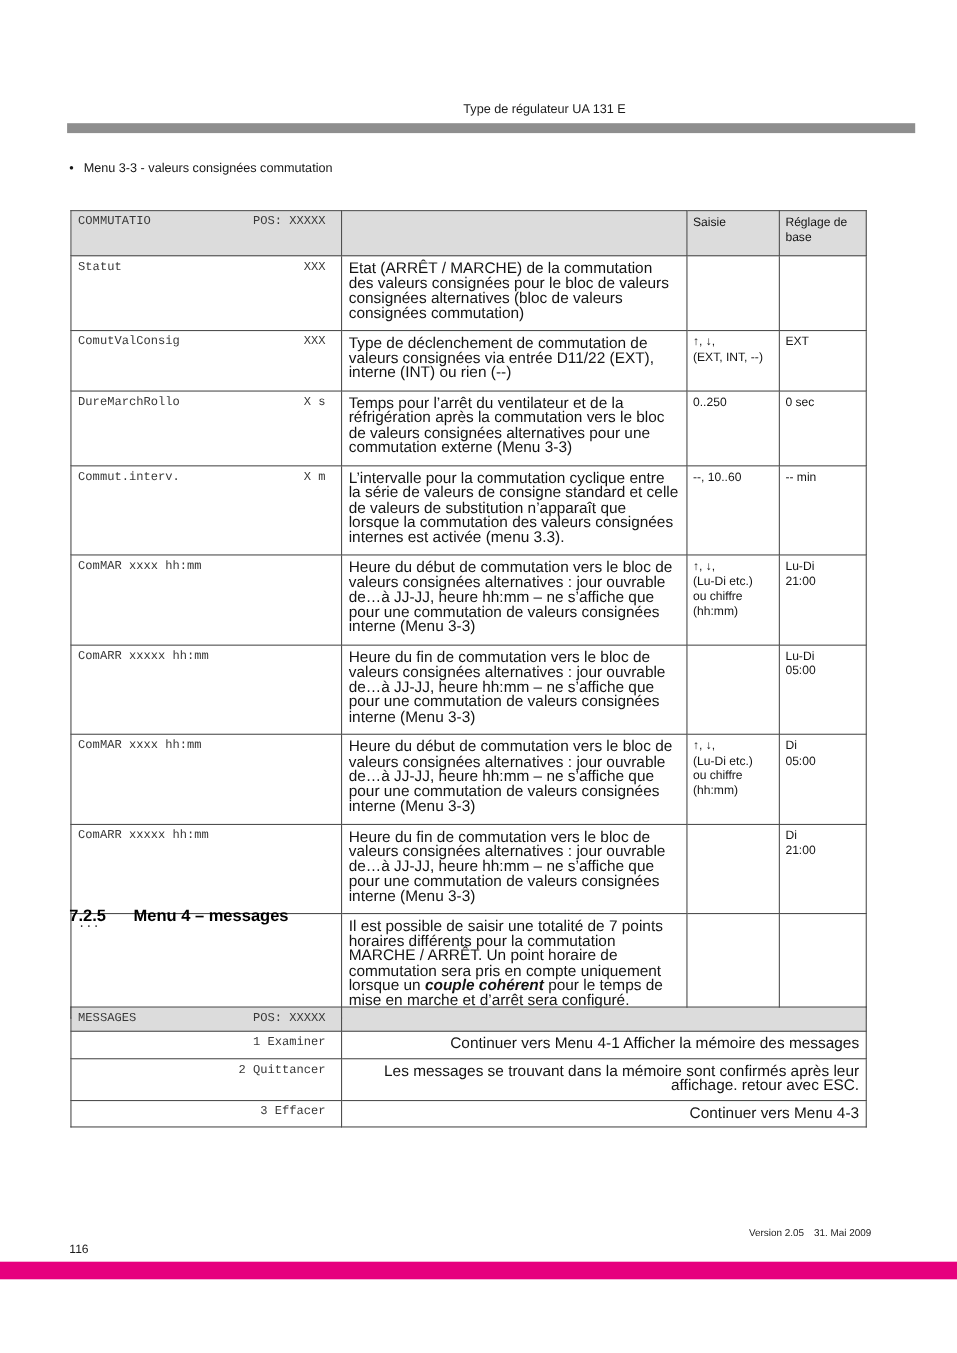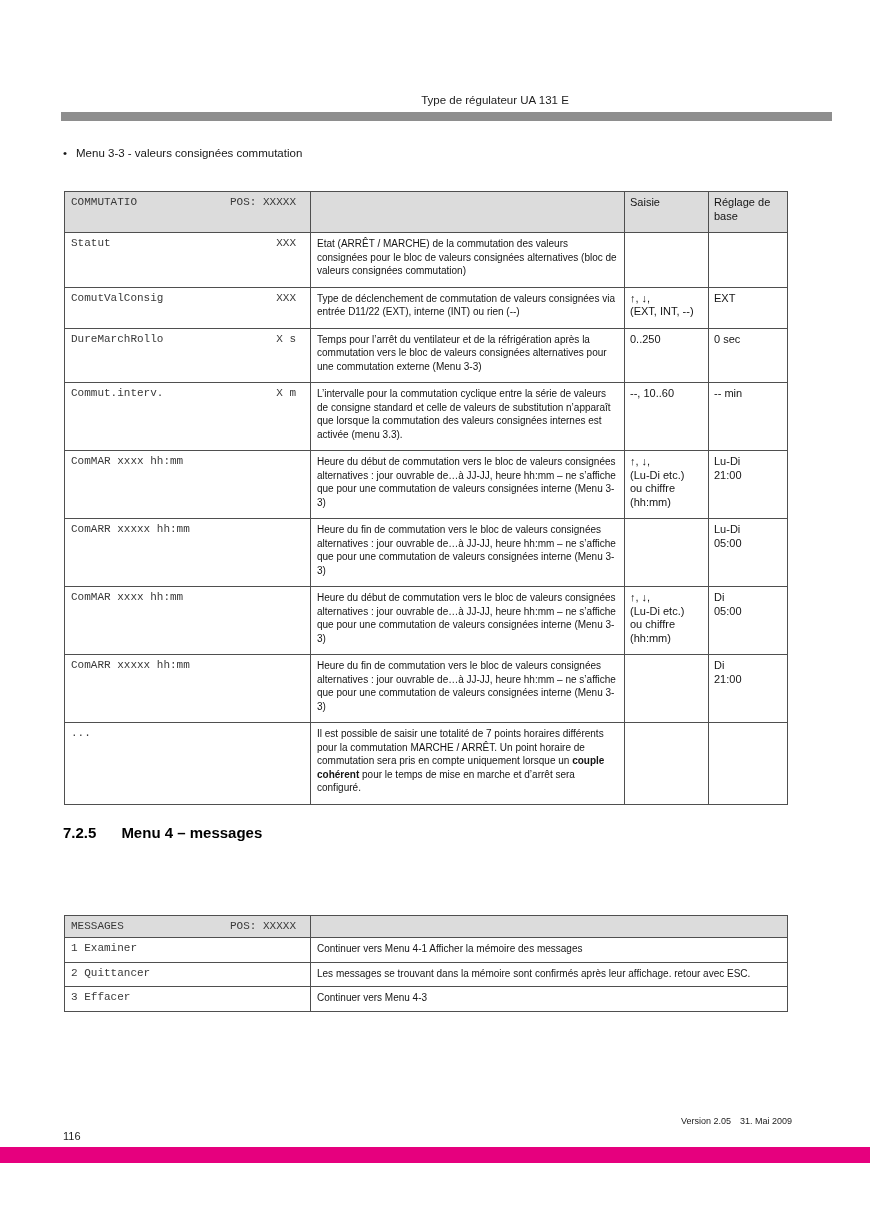--- a/index.html
+++ b/index.html
@@ -19,24 +19,24 @@
   .tbl{position:absolute;left:64px;width:723px;font-size:11px;}
   #table1{top:191px;}
   #table2{top:915px;padding-left:28px;}
   td,th{border:1px solid #4f4f4f;vertical-align:top;text-align:left;padding:4px 6px 9px 6px;word-wrap:break-word;}
   thead th{background:#dcdcdc;font-weight:normal;}
   #table1 thead th{height:26px;}
   #table2 thead th{height:13px;padding-bottom:4px;}
   .mono{font-family:"Liberation Mono","DejaVu Sans Mono",monospace;color:#383838;font-size:11px;margin-left:14px;}
   .pcell{padding-right:14px;}
   .pc{display:flex;justify-content:space-between;}
-  .desc{font-size:10px;line-height:13.5px;color:#141414;}
+  .desc{font-size:14px;line-height:13.5px;color:#141414;}
   .sml{font-size:11px;line-height:13.5px;padding-left:5px;padding-right:3px;}
-  .bi{font-weight:bold;}
-  #table2 td{padding-bottom:6px;}
+  .bi{font-weight:bold;font-style:italic;}
+  #table2 td{padding-bottom:6px;text-align:right;}
 
   
   .section-heading{position:absolute;top:824px;left:63px;display:flex;gap:25px;font-weight:bold;font-size:15px;color:#000;align-items:flex-end;}
 
   
   .footer-bar{position:absolute;top:1147px;left:0;width:870px;height:16px;}
   .page-number{position:absolute;top:1130px;left:63px;font-size:11px;color:#1c1c1c;}
   .version-line{position:absolute;top:1116px;right:78px;font-size:9px;color:#1c1c1c;display:flex;gap:9px;}
 </style>
 </head>

